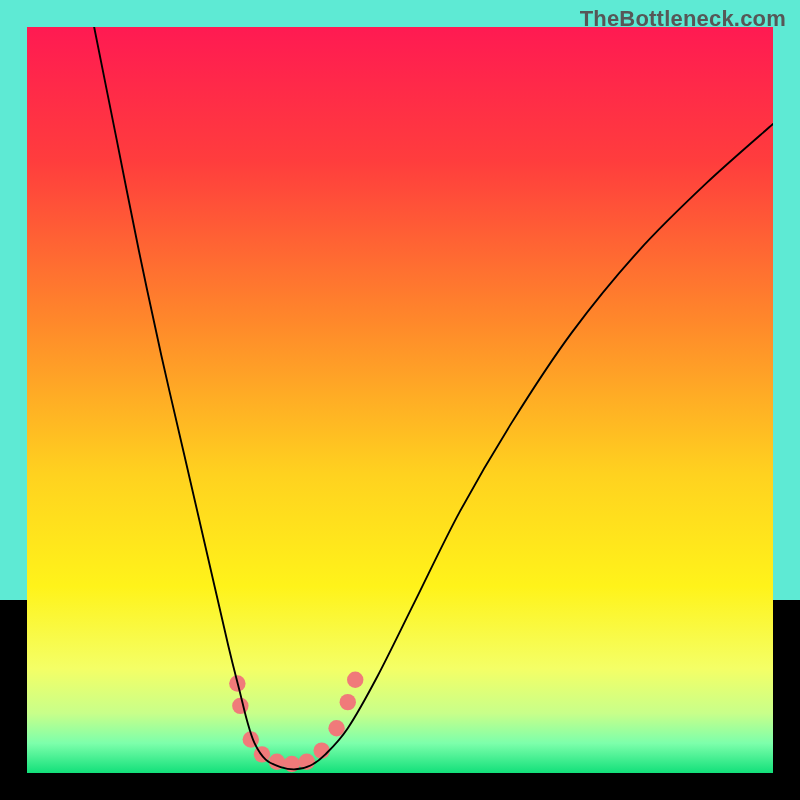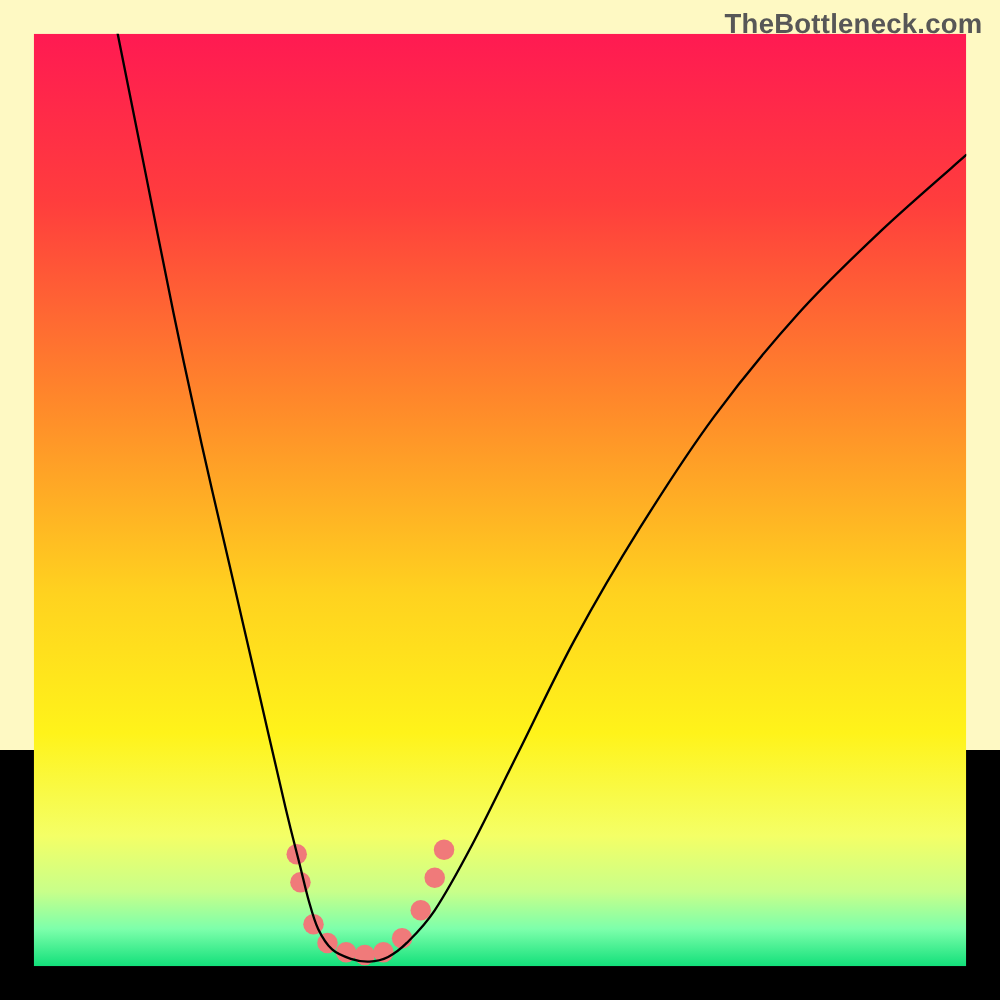--- a/index.html
+++ b/index.html
@@ -9,21 +9,21 @@
     height: 800px;
     background: #000;
     overflow: hidden;
   }
   .frame {
     position: absolute;
     left: 0;
     top: 0;
     width: 800px;
     height: 600px;
-    background: #fef9c3;
+    background: #5eead4;
   }
   .watermark {
     position: absolute;
     top: 6px;
     right: 14px;
     font-family: Arial, Helvetica, sans-serif;
     font-size: 22px;
     font-weight: 600;
     color: #575757;
     letter-spacing: 0.2px;

